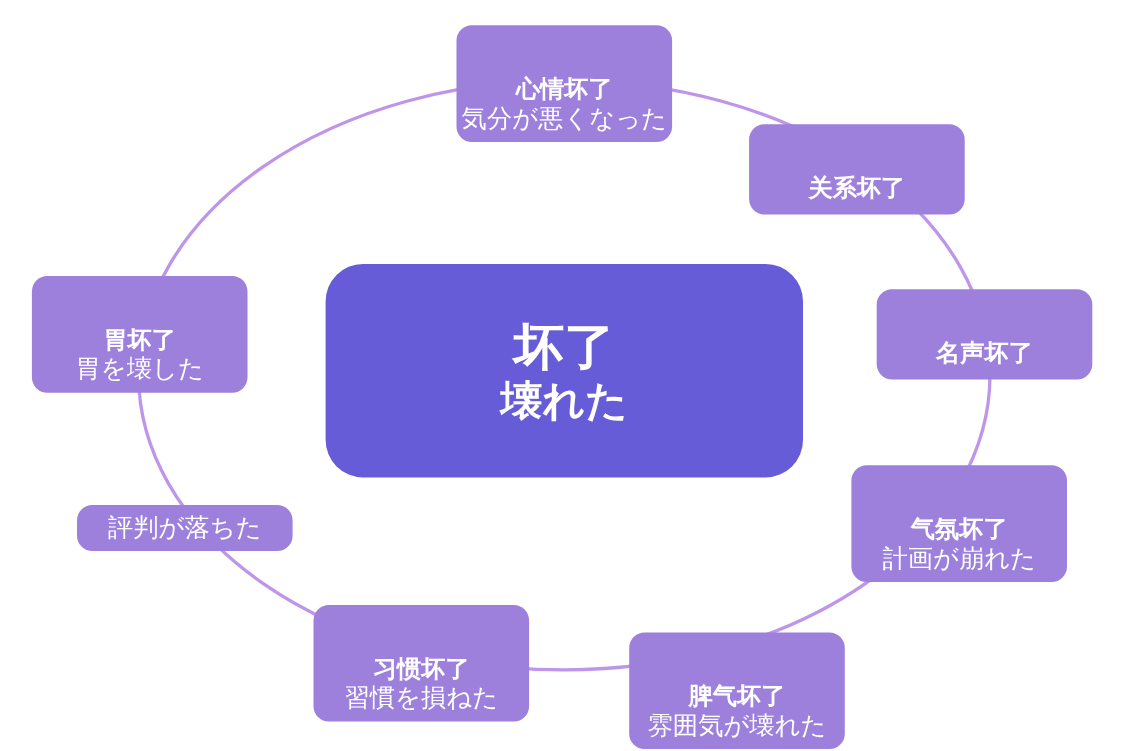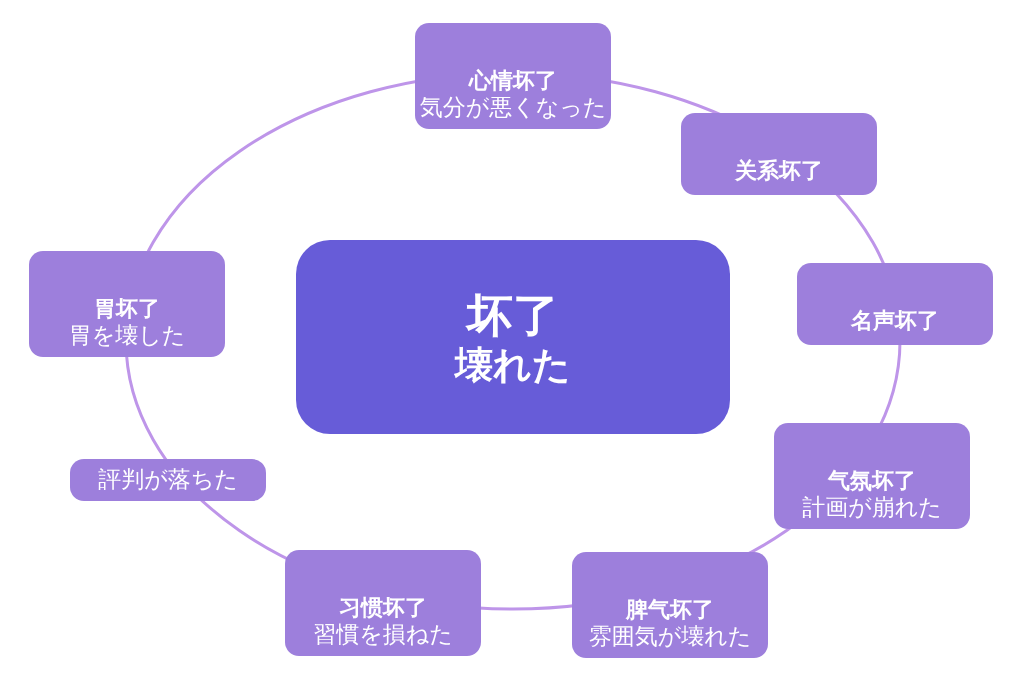--- a/index.html
+++ b/index.html
@@ -77,21 +77,21 @@
     font-size: 38px;
     font-weight: bold;
     line-height: 44px;
     white-space: nowrap;
   }
   
   .pos-mood         { left: 513px; top:  76px; }
   .pos-relationship { left: 779px; top: 154px; font-family: Liberation Serif, serif; }
   .pos-reputation   { left: 895px; top: 304px; }
   .pos-atmosphere   { left: 872px; top: 476px; }
-  .pos-temper       { left: 670px; top: 605px; }
+  .pos-temper       { left: 670px; top: 628px; }
   .pos-habit        { left: 383px; top: 603px; }
   .pos-body         { left: 168px; top: 480px; }
   .pos-stomach      { left: 127px; top: 304px; }
   .pos-plan         { left: 222px; top: 160px; }
 </style>
 </head>
 <body>
 
 <div class="canvas">
 

